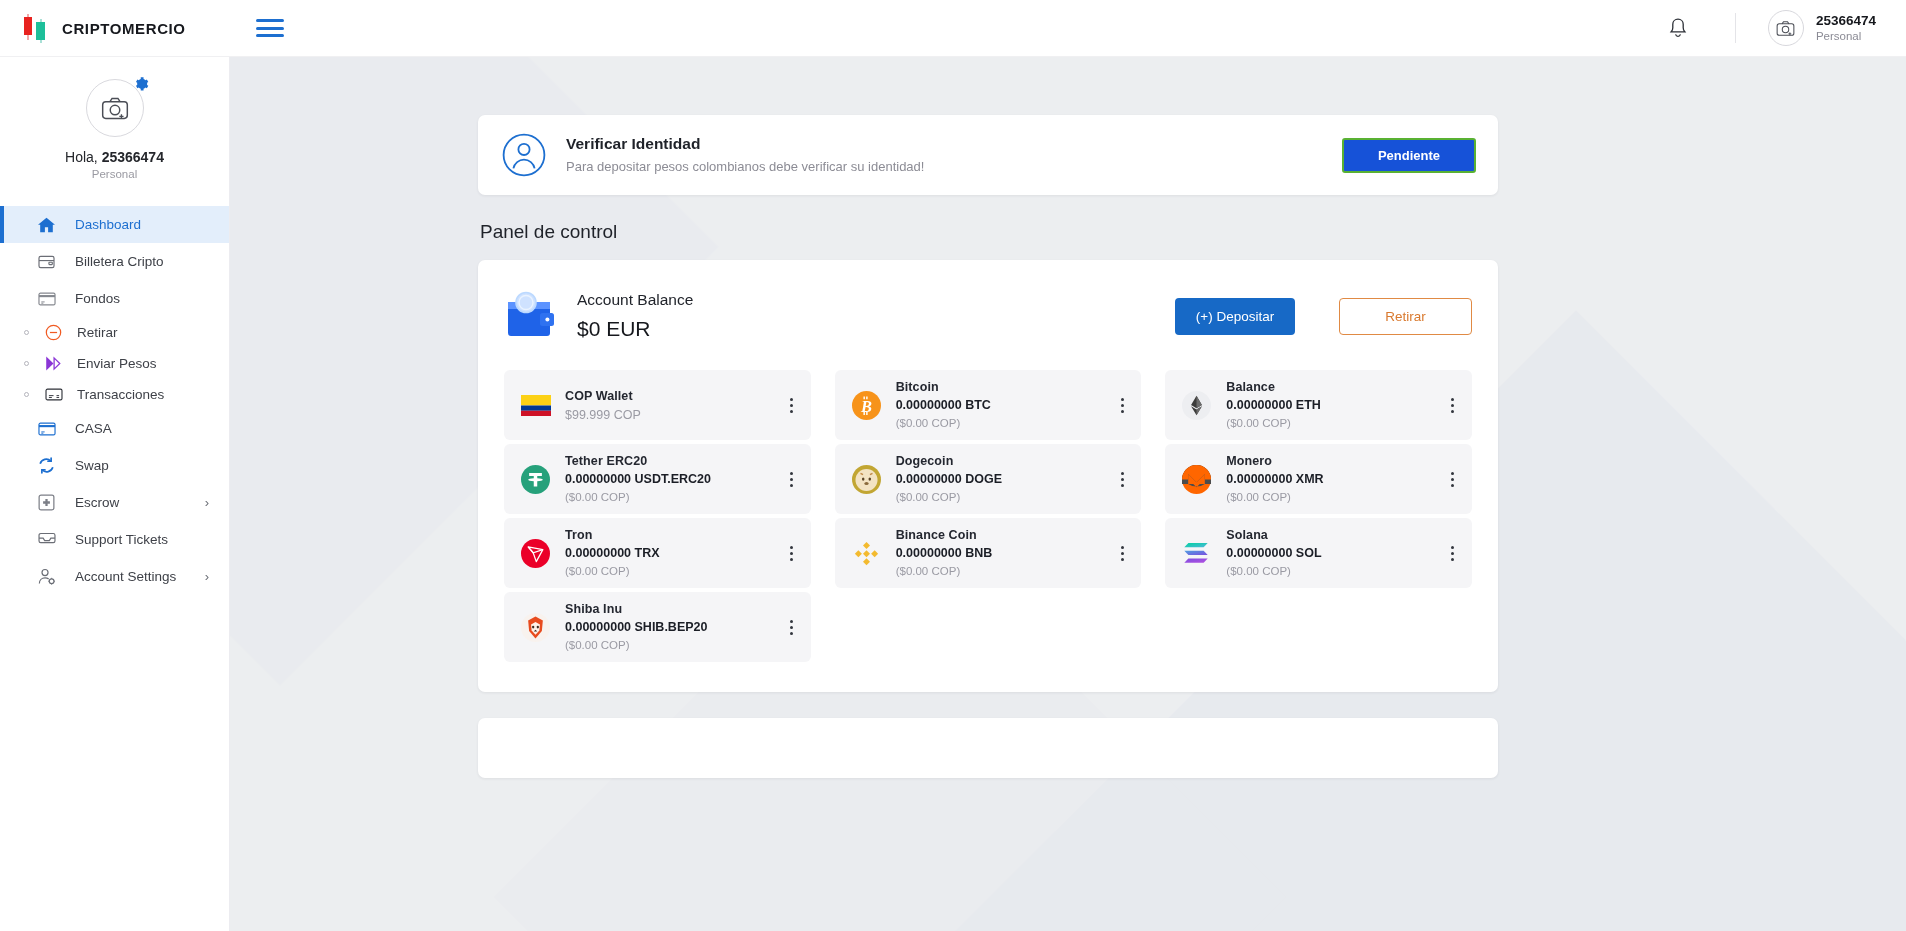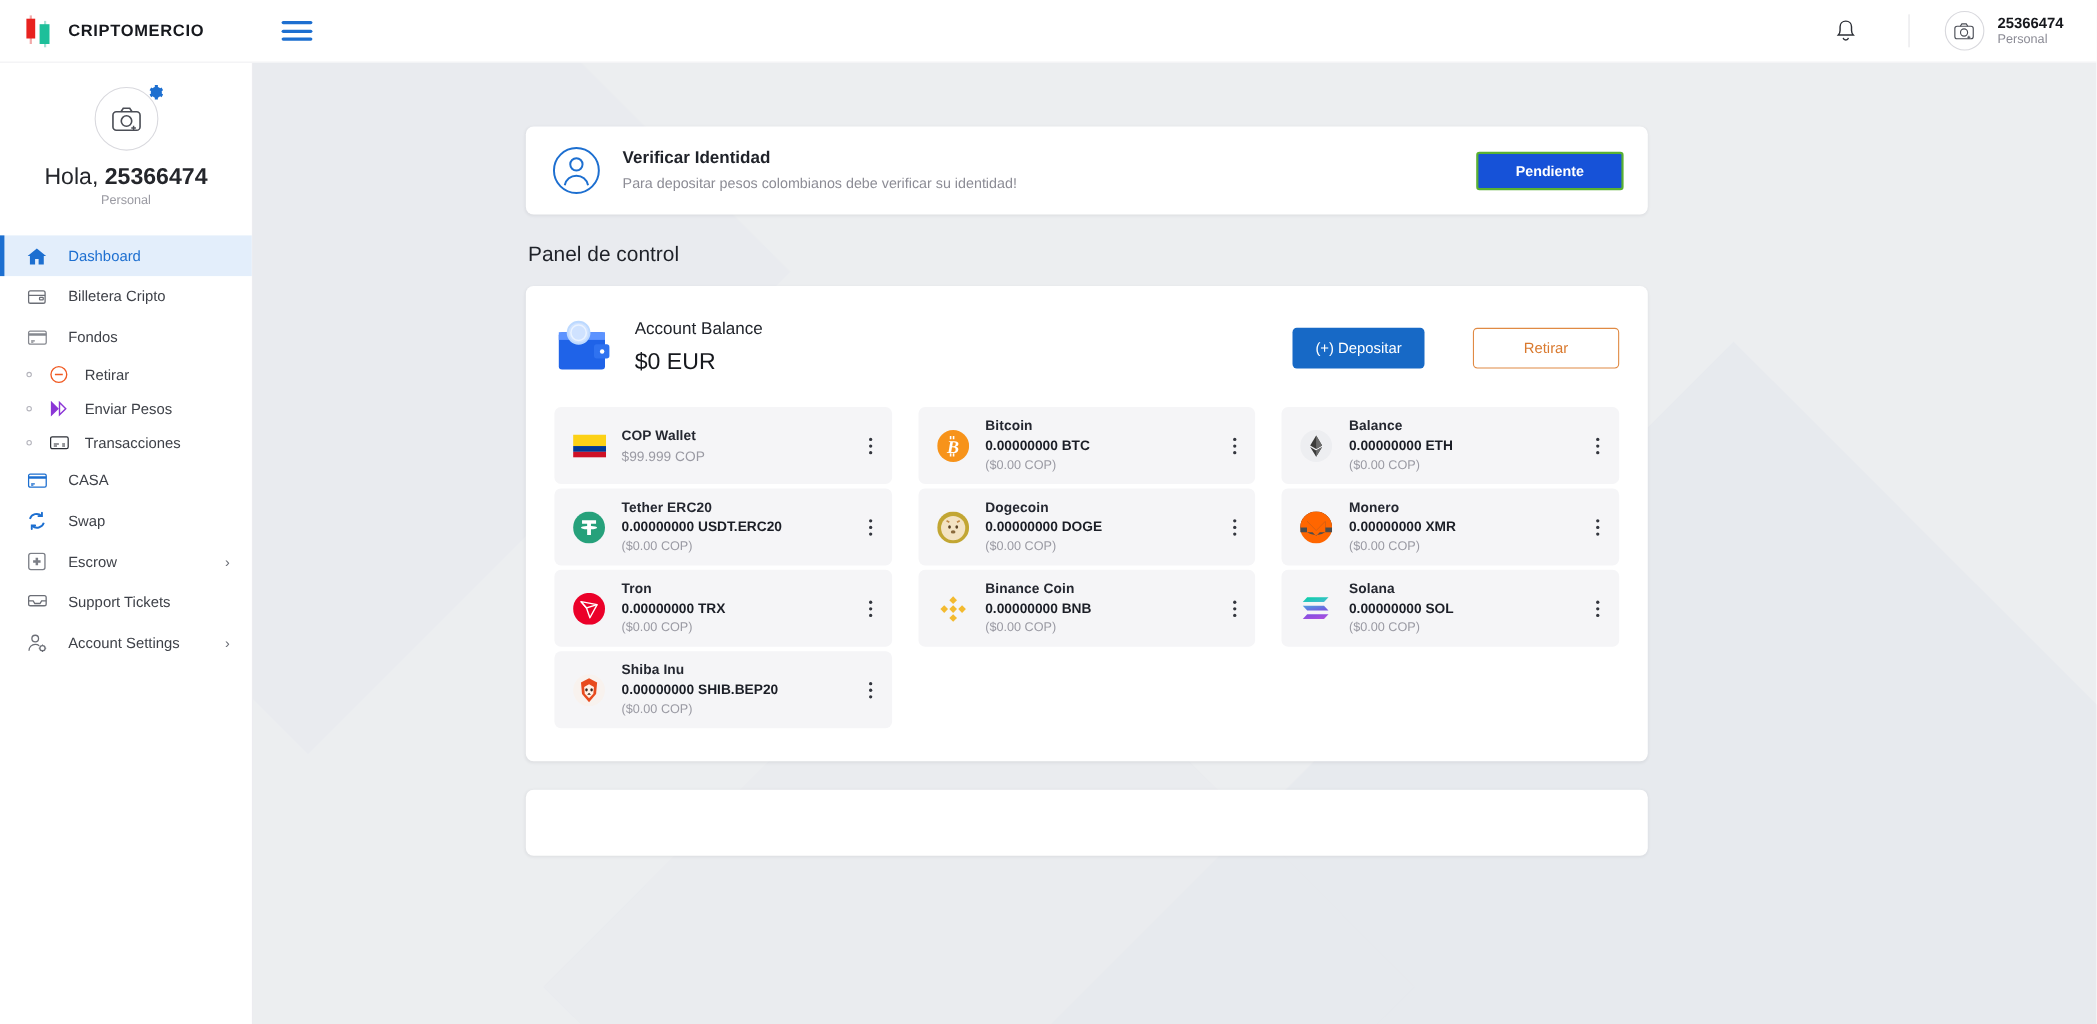--- a/index.html
+++ b/index.html
@@ -55,27 +55,27 @@
     width: 230px; min-width: 230px; background: #fff; border-right: 1px solid #ececf0;
     padding-top: 22px; overflow: hidden; position: relative; z-index: 30;
   }
   .profile { display: flex; flex-direction: column; align-items: center; padding-bottom: 20px; }
   .profile-pic-wrap { position: relative; width: 58px; height: 58px; margin-bottom: 12px; }
   .profile-pic {
     width: 58px; height: 58px; border-radius: 50%; border: 1px solid #d9d9de;
     display: flex; align-items: center; justify-content: center;
   }
   .gear-badge { position: absolute; right: -6px; top: -3px; }
-  .profile-name { font-size: 21px; color: #24262b; }
+  .profile-name { font-size: 14px; color: #24262b; }
   .profile-name b { font-weight: 700; }
   .profile-sub { font-size: 11.5px; color: #9a9aa2; margin-top: 3px; }
 
   .nav { margin-top: 6px; }
   .nav-item {
-    display: flex; align-items: center; height: 37px; padding-left: 21px;
+    display: flex; align-items: center; height: 37px; padding-left: 34px;
     cursor: pointer; border-left: 4px solid transparent; position: relative;
   }
   .nav-item .ico { width: 24px; display: flex; align-items: center; justify-content: flex-start; }
   .nav-item .lbl { font-size: 13.5px; color: #3e4148; margin-left: 13px; white-space: nowrap; }
   .nav-item.active { background: #e3eefb; border-left-color: #1d6fd0; }
   .nav-item.active .lbl { color: #1d6fd0; }
   .nav-item .chev { margin-left: auto; margin-right: 20px; color: #6b6e76; font-size: 13px; }
 
   .nav-sub { display: flex; align-items: center; height: 31px; padding-left: 24px; cursor: pointer; }
   .nav-sub .bullet { width: 5px; height: 5px; border-radius: 50%; border: 1px solid #b4b4bc; margin-right: 16px; }

